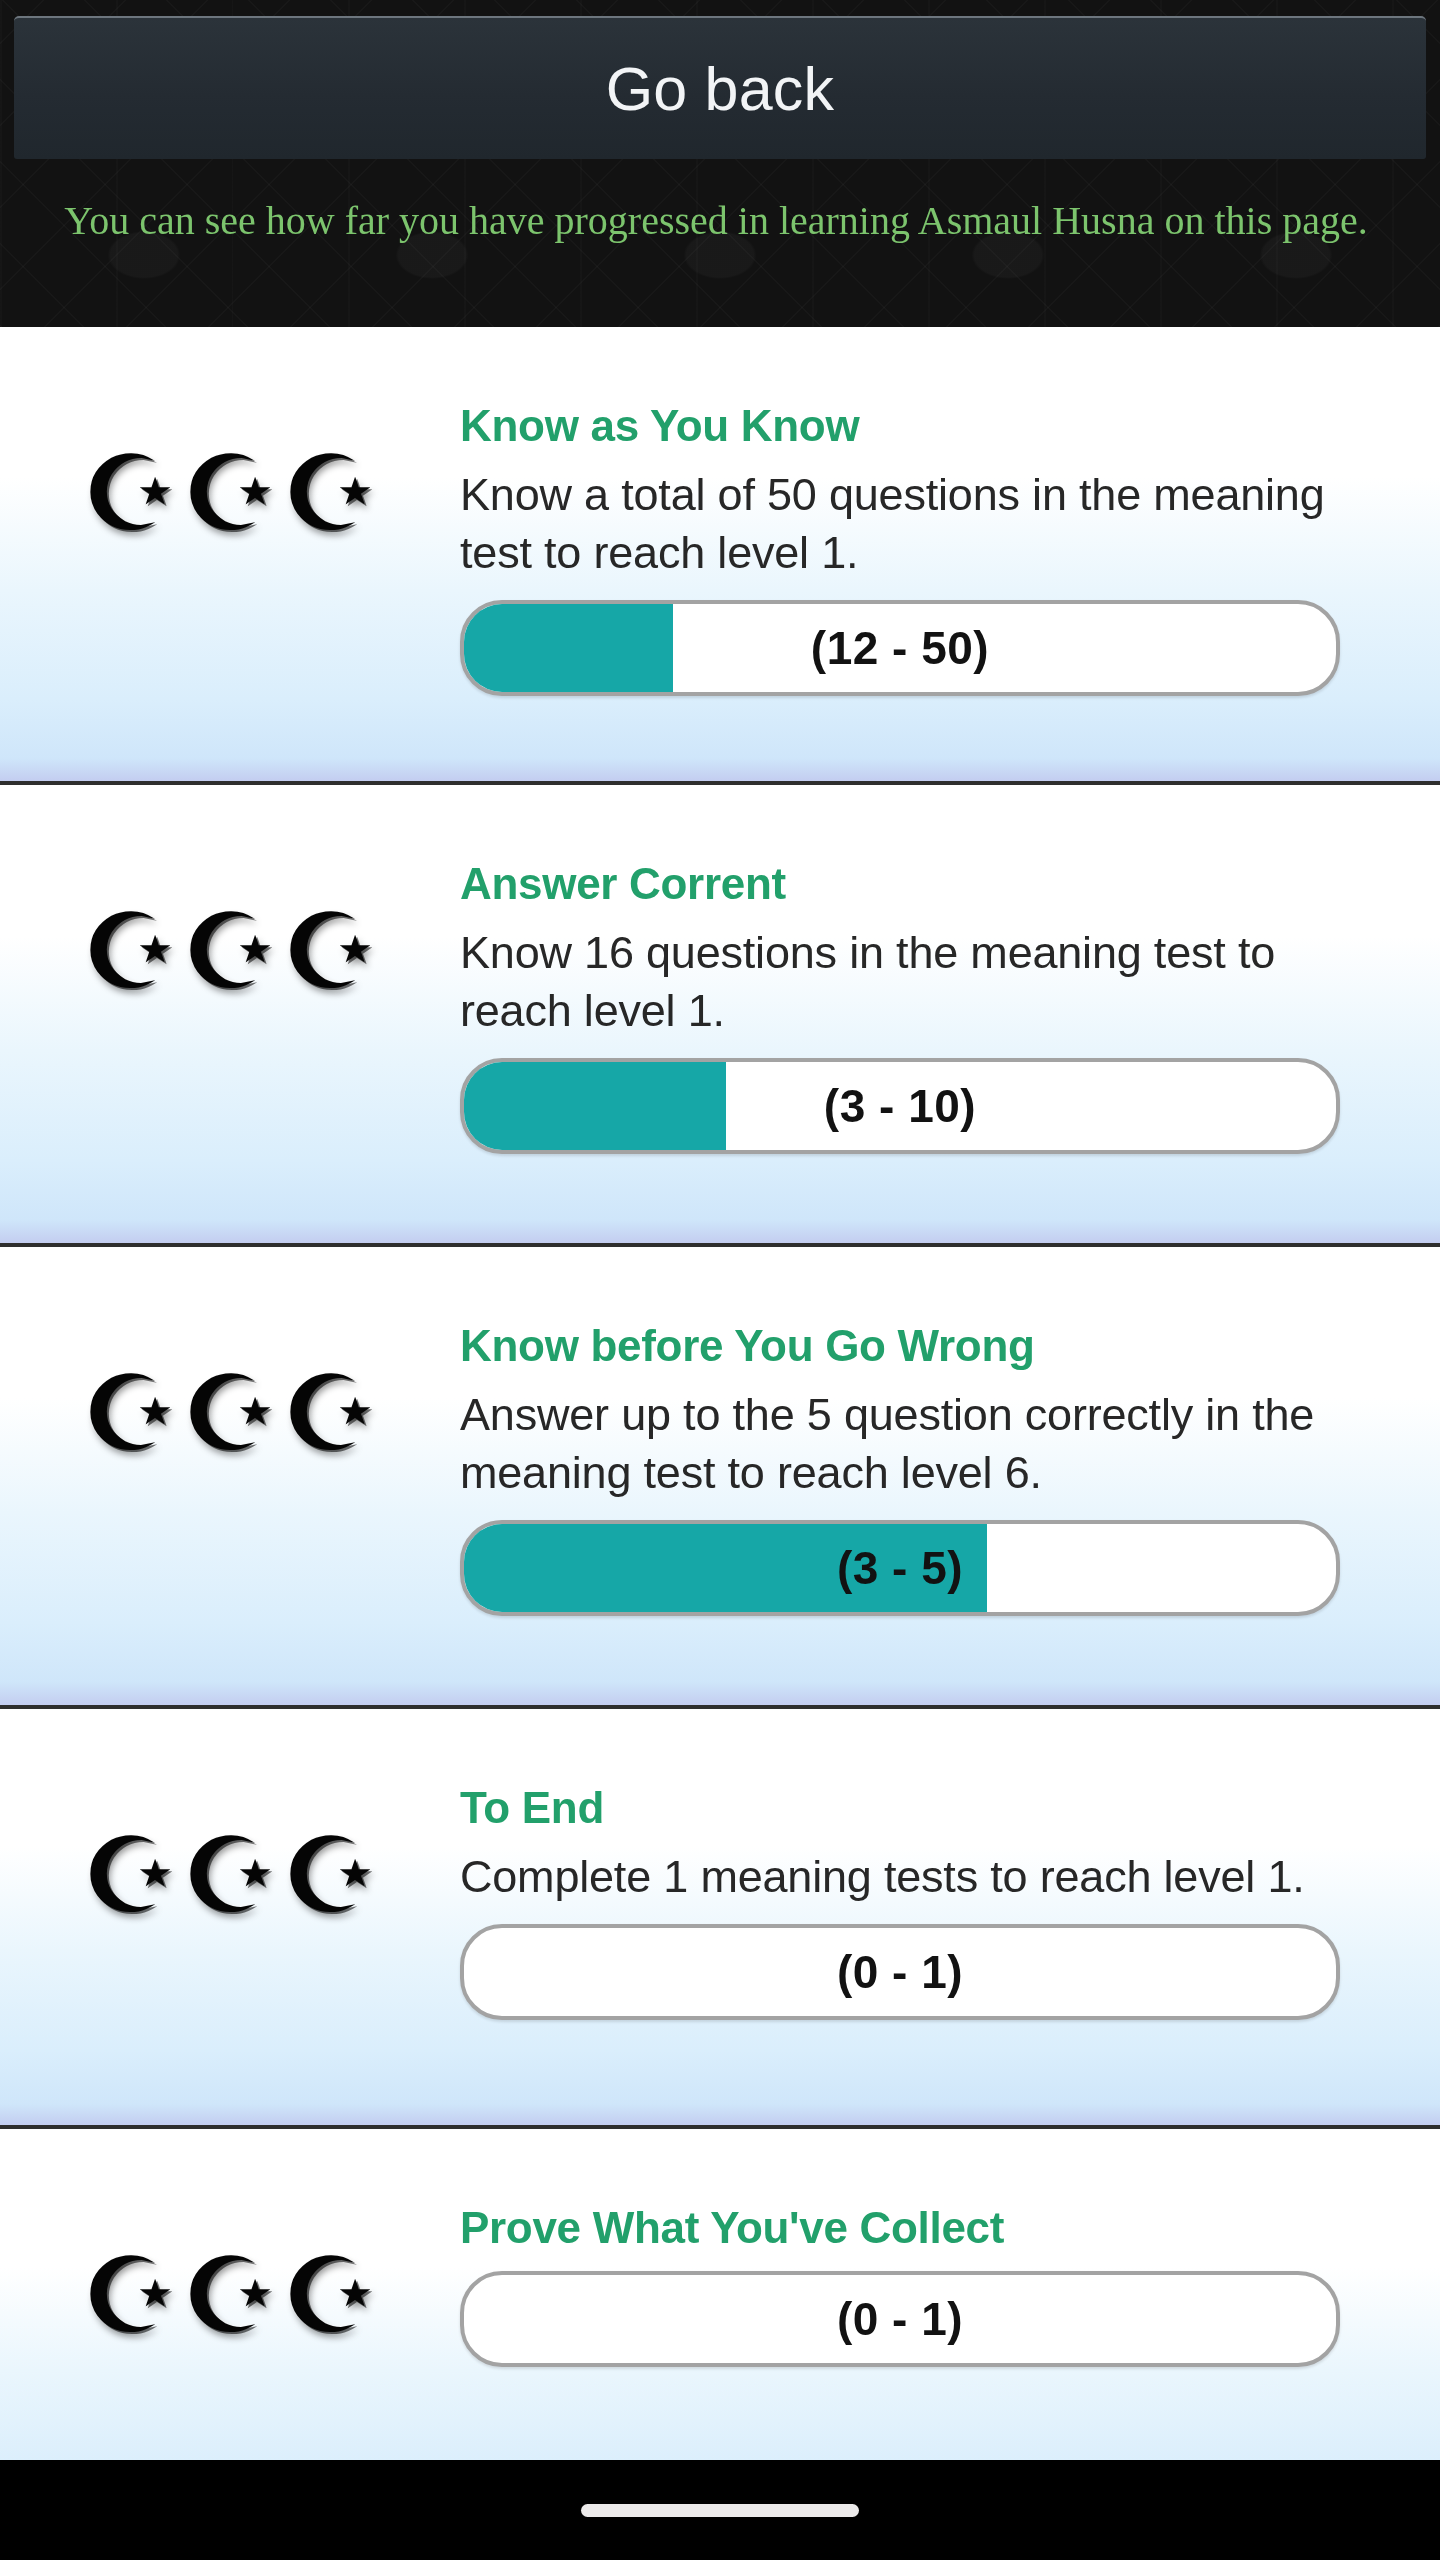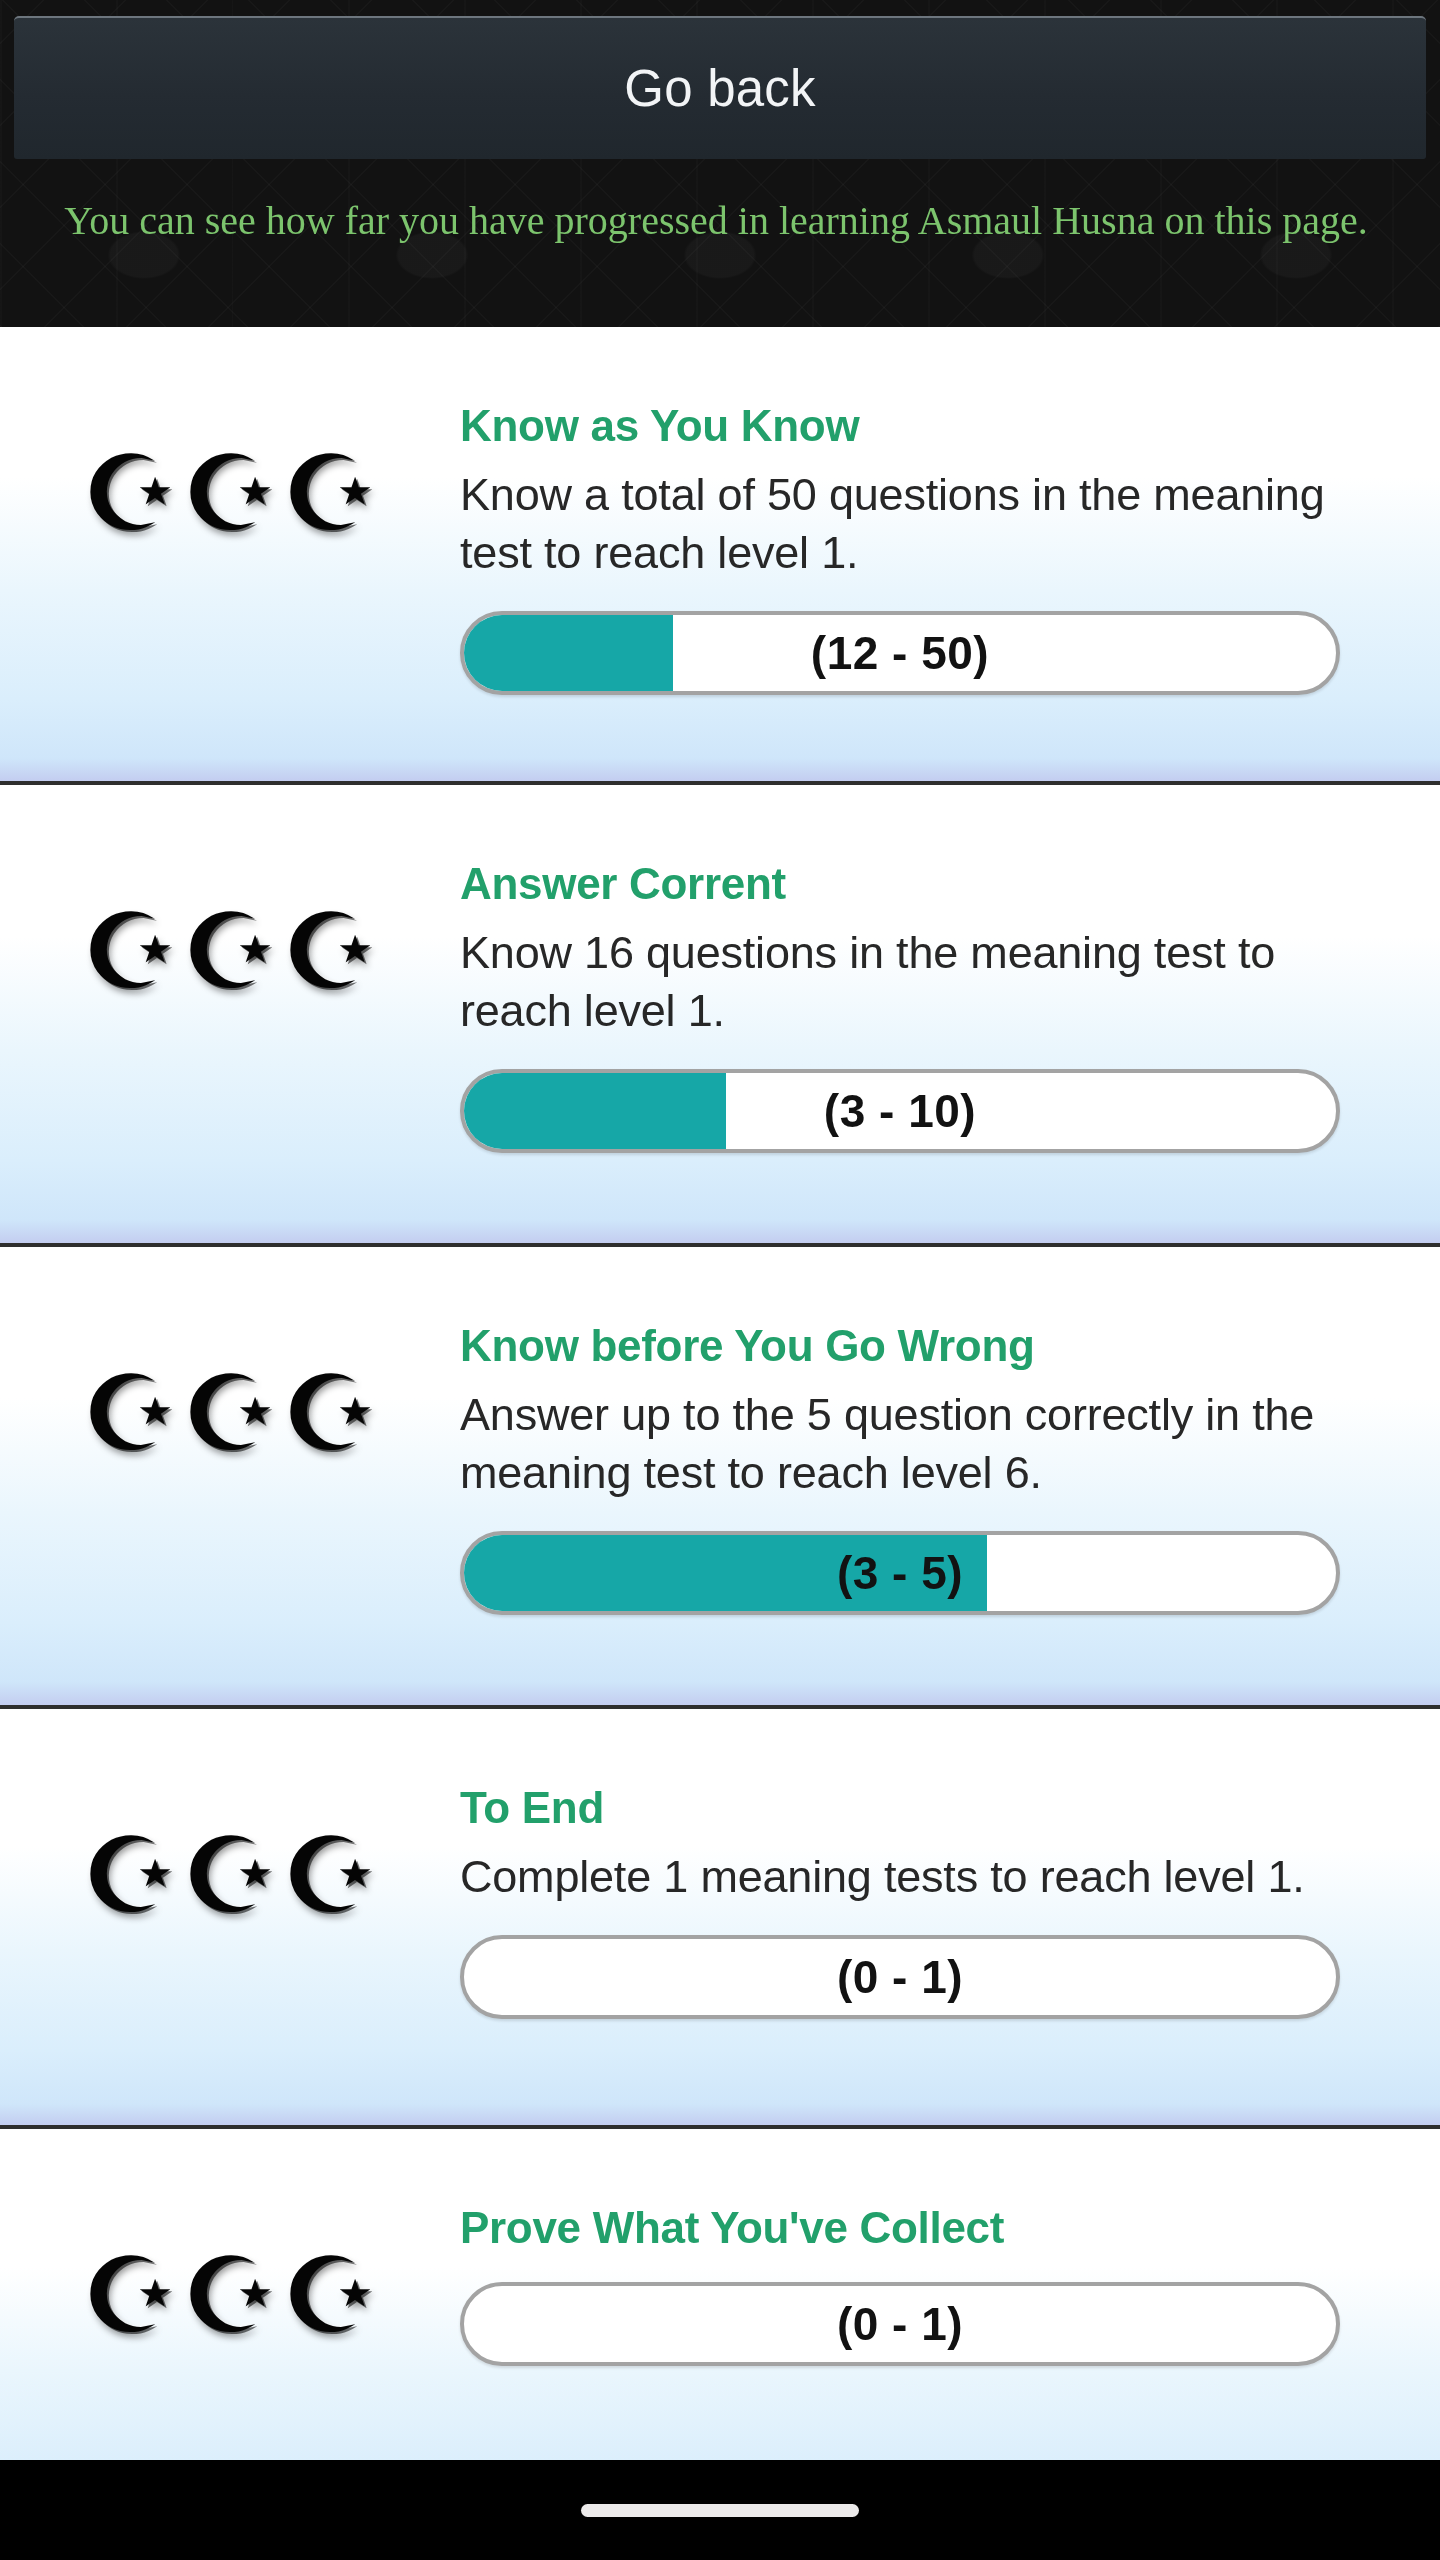--- a/index.html
+++ b/index.html
@@ -45,21 +45,21 @@
     background:linear-gradient(180deg,#2b333a 0%, #242b32 55%, #20272d 100%);
     border-top:2px solid #6d767e;
     border-radius:5px 5px 3px 3px;
     display:flex;
     align-items:center;
     justify-content:center;
     cursor:pointer;
   }
   #go-back-label {
     color:#f2f4f6;
-    font-size:51px;
+    font-size:61px;
     font-weight:400;
     letter-spacing:.2px;
   }
 
   #intro-text {
     position:absolute;
     left:36px; top:198px;
     width:1360px;
     text-align:center;
     color:#7cc46d;
@@ -134,22 +134,22 @@
     color:#272727;
     font-size:45px;
     font-weight:400;
     line-height:58px;
     margin-top:15px;
     letter-spacing:-.2px;
   }
 
   .progress-wrap {
     position:relative;
-    margin-top:29px;
-    height:84px;
+    margin-top:18px;
+    height:96px;
     width:880px;
     background:#ffffff;
     border:4px solid #a3a3a3;
     border-radius:42px;
     overflow:hidden;
     box-shadow:0 2px 3px rgba(0,0,0,.12);
     cursor:pointer;
   }
   .progress-fill {
     position:absolute;

